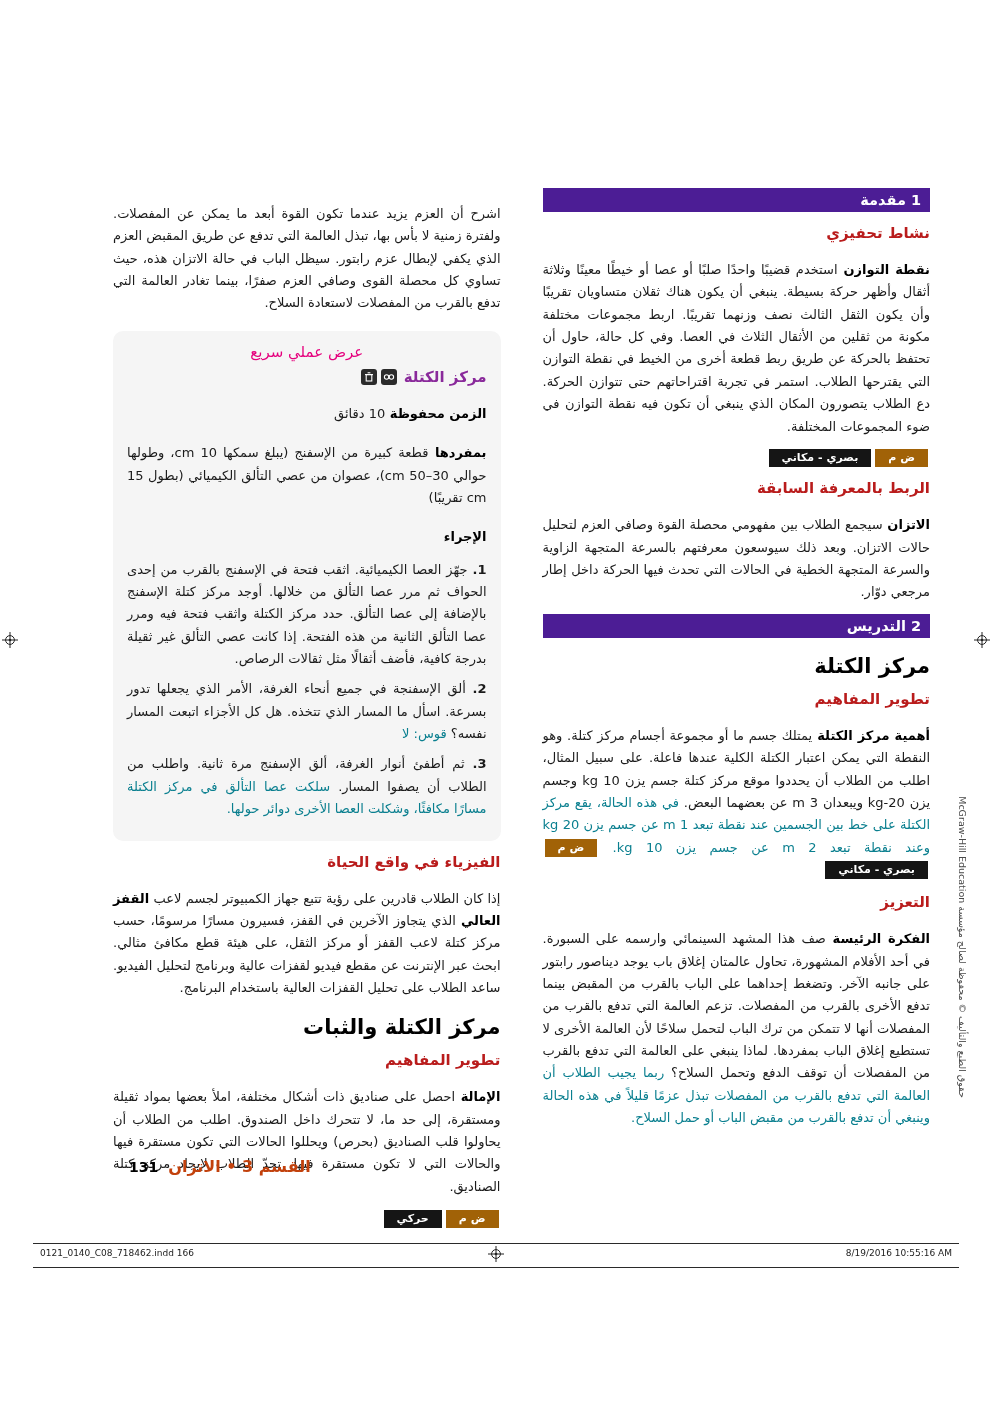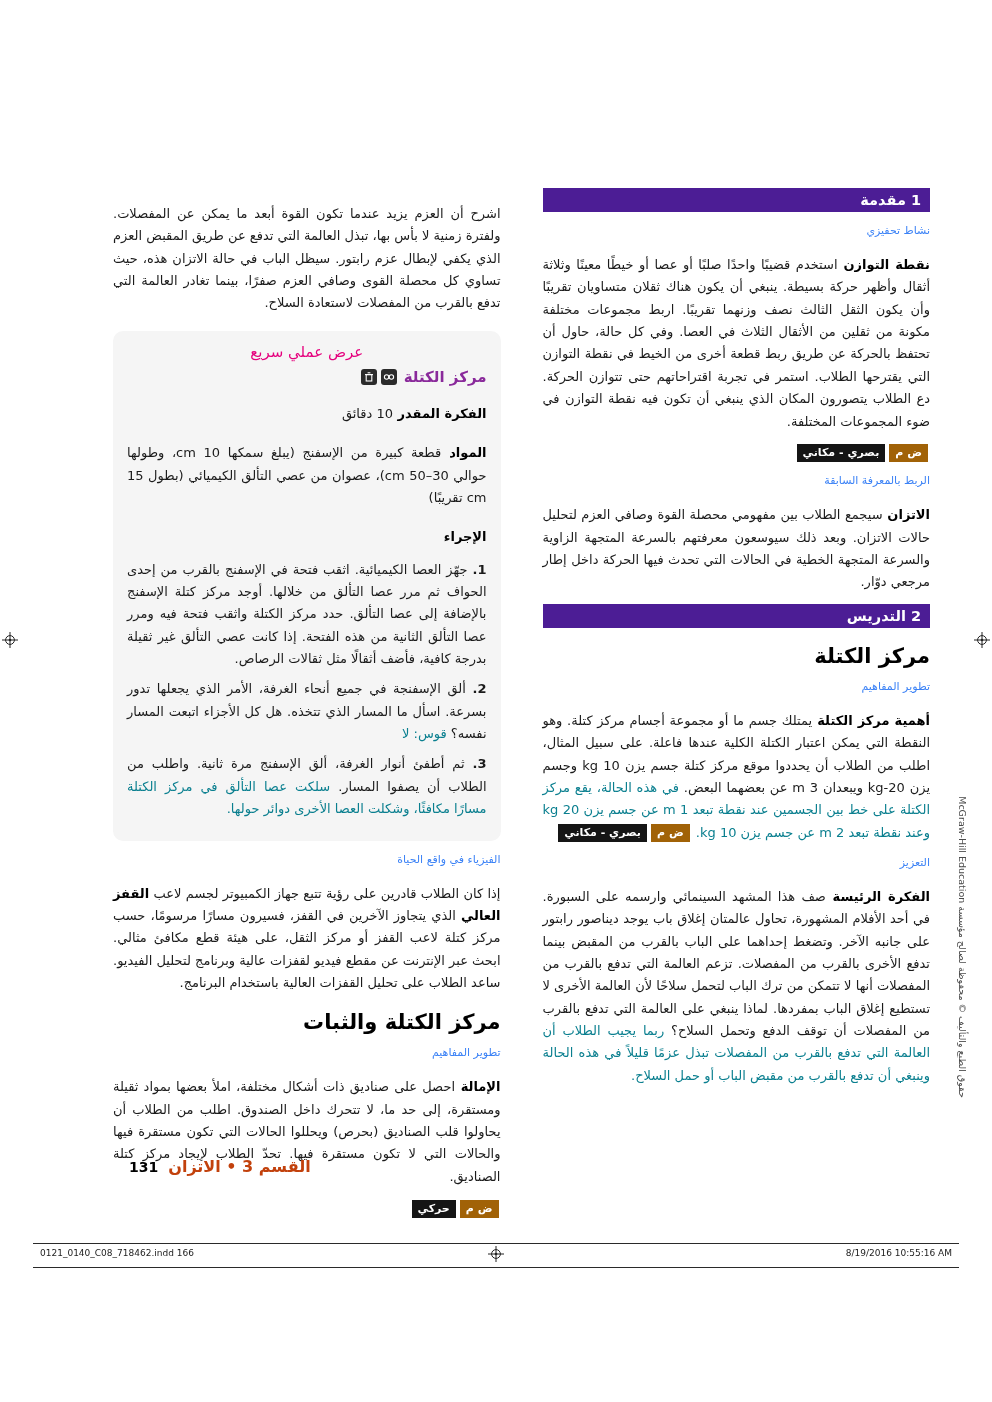--- a/index.html
+++ b/index.html
@@ -8,25 +8,25 @@
     font-family:"DejaVu Sans","Liberation Sans",sans-serif;overflow:hidden;color:#1b1b1b;
   }
   .content{
     position:absolute;top:186px;left:113px;right:62px;
     direction:rtl;display:flex;gap:42px;
   }
   .col{flex:1;min-width:0;}
   .body{font-size:13px;line-height:1.72;text-align:justify;margin:17px 0 10px;color:#1b1b1b;}
   .body strong{font-weight:bold;color:#000;}
   .section-bar{background:#4c1d95;color:#fff;font-weight:bold;font-size:14.5px;padding:4px 9px;margin:2px 0 10px;}
-  .red-heading{color:#3b82f6;font-size:11px;font-weight:normal;margin:12px 0 5px;}
+  .red-heading{color:#b91c1c;font-size:15px;font-weight:bold;margin:12px 0 5px;}
   .big-title{font-size:21px;font-weight:bold;margin:16px 0 8px;color:#000;}
   .teal{color:#0a7f8f;}
   .blue{color:#2156a5;font-weight:bold;}
-  .badge{display:inline-block;color:#fff;font-weight:bold;font-size:11px;line-height:1.45;padding:1px 6px;margin:0 2px;vertical-align:middle;}
+  .badge{display:inline-block;color:#fff;font-weight:bold;font-size:11px;line-height:1.45;padding:1px 13px;margin:0 2px;vertical-align:middle;}
   .badge-red{background:#a16207;}
   .badge-dark{background:#151515;}
   .badge-row{margin:2px 0 10px;}
   .demo-box{background:#f5f5f5;border-radius:10px;padding:12px 14px;margin:16px 0 8px;}
   .demo-heading{color:#e5007d;font-weight:normal;font-size:15px;text-align:center;margin-bottom:7px;}
   .demo-title-row{display:flex;align-items:center;gap:7px;margin-bottom:8px;}
   .demo-title{color:#8a2a9b;font-weight:bold;font-size:15px;}
   .demo-icons{display:inline-flex;gap:4px;}
   .mini-icon{display:inline-flex;align-items:center;justify-content:center;width:16px;height:16px;background:#2b2b2b;border-radius:3px;}
   .steps{margin:0;padding:0;list-style:none;}
@@ -129,24 +129,24 @@
             <span class="mini-icon">
               <svg width="12" height="12" viewBox="0 0 12 12">
                   <rect x="3.2" y="3.6" width="5.6" height="6.4" fill="none" stroke="#fff" stroke-width="1.1"></rect>
                   <line x1="2" y1="3.6" x2="10" y2="3.6" stroke="#fff" stroke-width="1.1"></line>
                   <line x1="4.6" y1="1.8" x2="7.4" y2="1.8" stroke="#fff" stroke-width="1.1"></line>
                 </svg>
             </span>
           </span>
         </div>
         <p class="body">
-          <strong>الفكرة المقدر </strong><span>10 دقائق</span>
+          <strong>الزمن محفوظة </strong><span>10 دقائق</span>
         </p>
         <p class="body">
-          <strong>المواد </strong><span>قطعة كبيرة من الإسفنج (يبلغ سمكها 10 cm، وطولها حوالي 30–50 cm)، عصوان من عصي التألق الكيميائي (بطول 15 cm تقريبًا)</span>
+          <strong>بمفردها </strong><span>قطعة كبيرة من الإسفنج (يبلغ سمكها 10 cm، وطولها حوالي 30–50 cm)، عصوان من عصي التألق الكيميائي (بطول 15 cm تقريبًا)</span>
         </p>
         <p class="body">
           <strong>الإجراء</strong>
         </p>
         <ol class="steps">
           <li class="step">
             <strong class="stepnum">1.</strong><span> جهّز العصا الكيميائية. اثقب فتحة في الإسفنج بالقرب من إحدى الحواف ثم مرر عصا التألق من خلالها. أوجد مركز كتلة الإسفنج بالإضافة إلى عصا التألق. حدد مركز الكتلة واثقب فتحة فيه ومرر عصا التألق الثانية من هذه الفتحة. إذا كانت عصي التألق غير ثقيلة بدرجة كافية، فأضف أثقالًا مثل ثقالات الرصاص.</span><span class="teal"></span>
           </li>
           <li class="step">
             <strong class="stepnum">2.</strong><span> ألق الإسفنجة في جميع أنحاء الغرفة، الأمر الذي يجعلها تدور بسرعة. اسأل ما المسار الذي تتخذه. هل كل الأجزاء اتبعت المسار نفسه؟ </span><span class="teal">قوس: لا</span>

